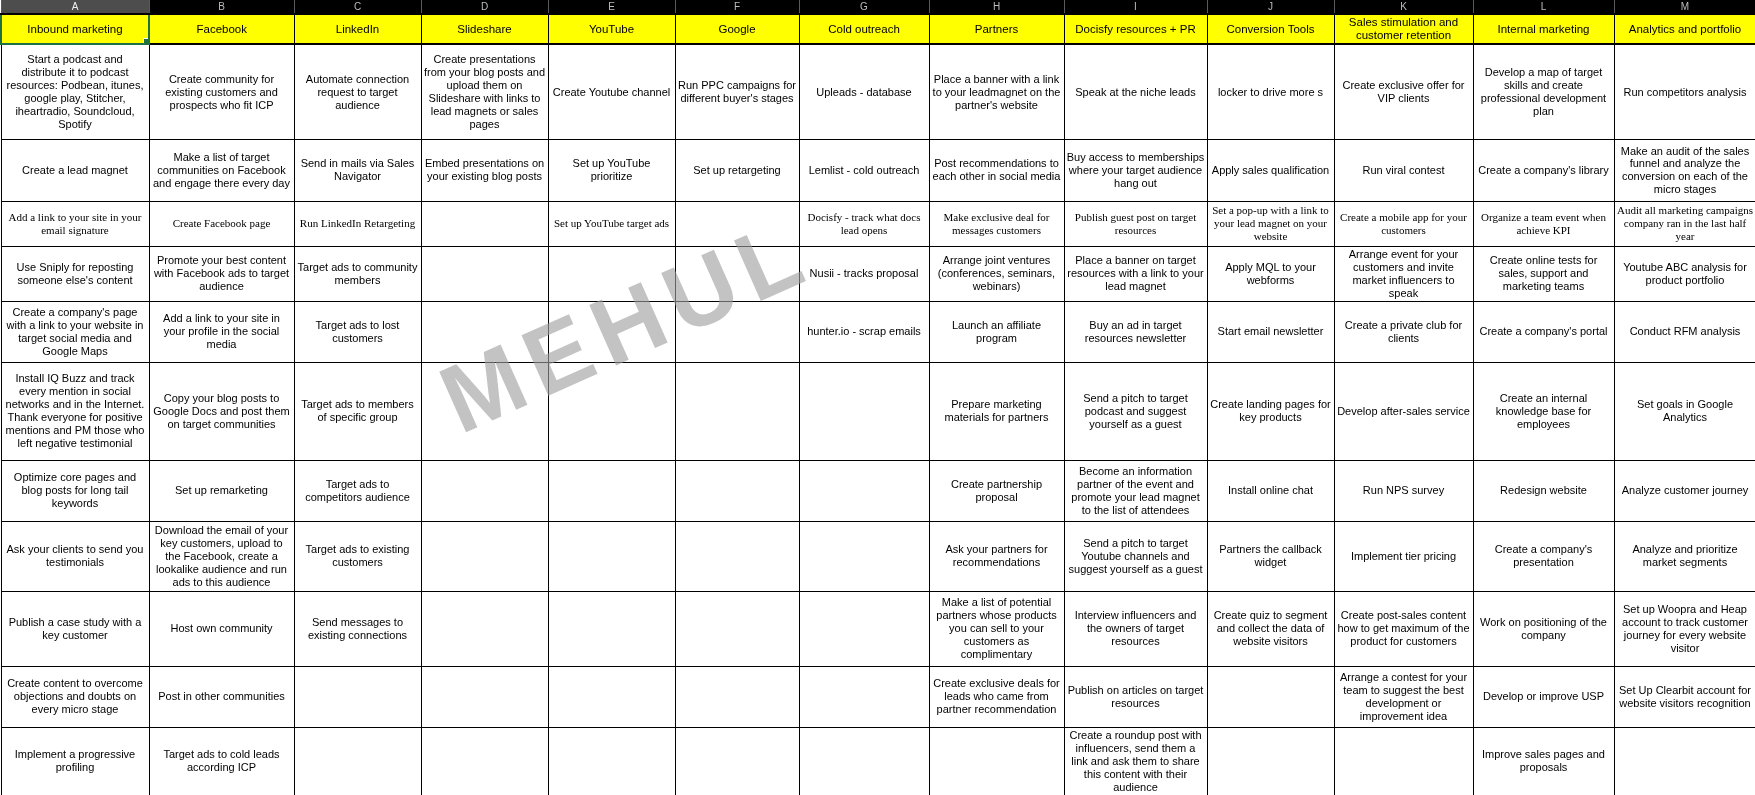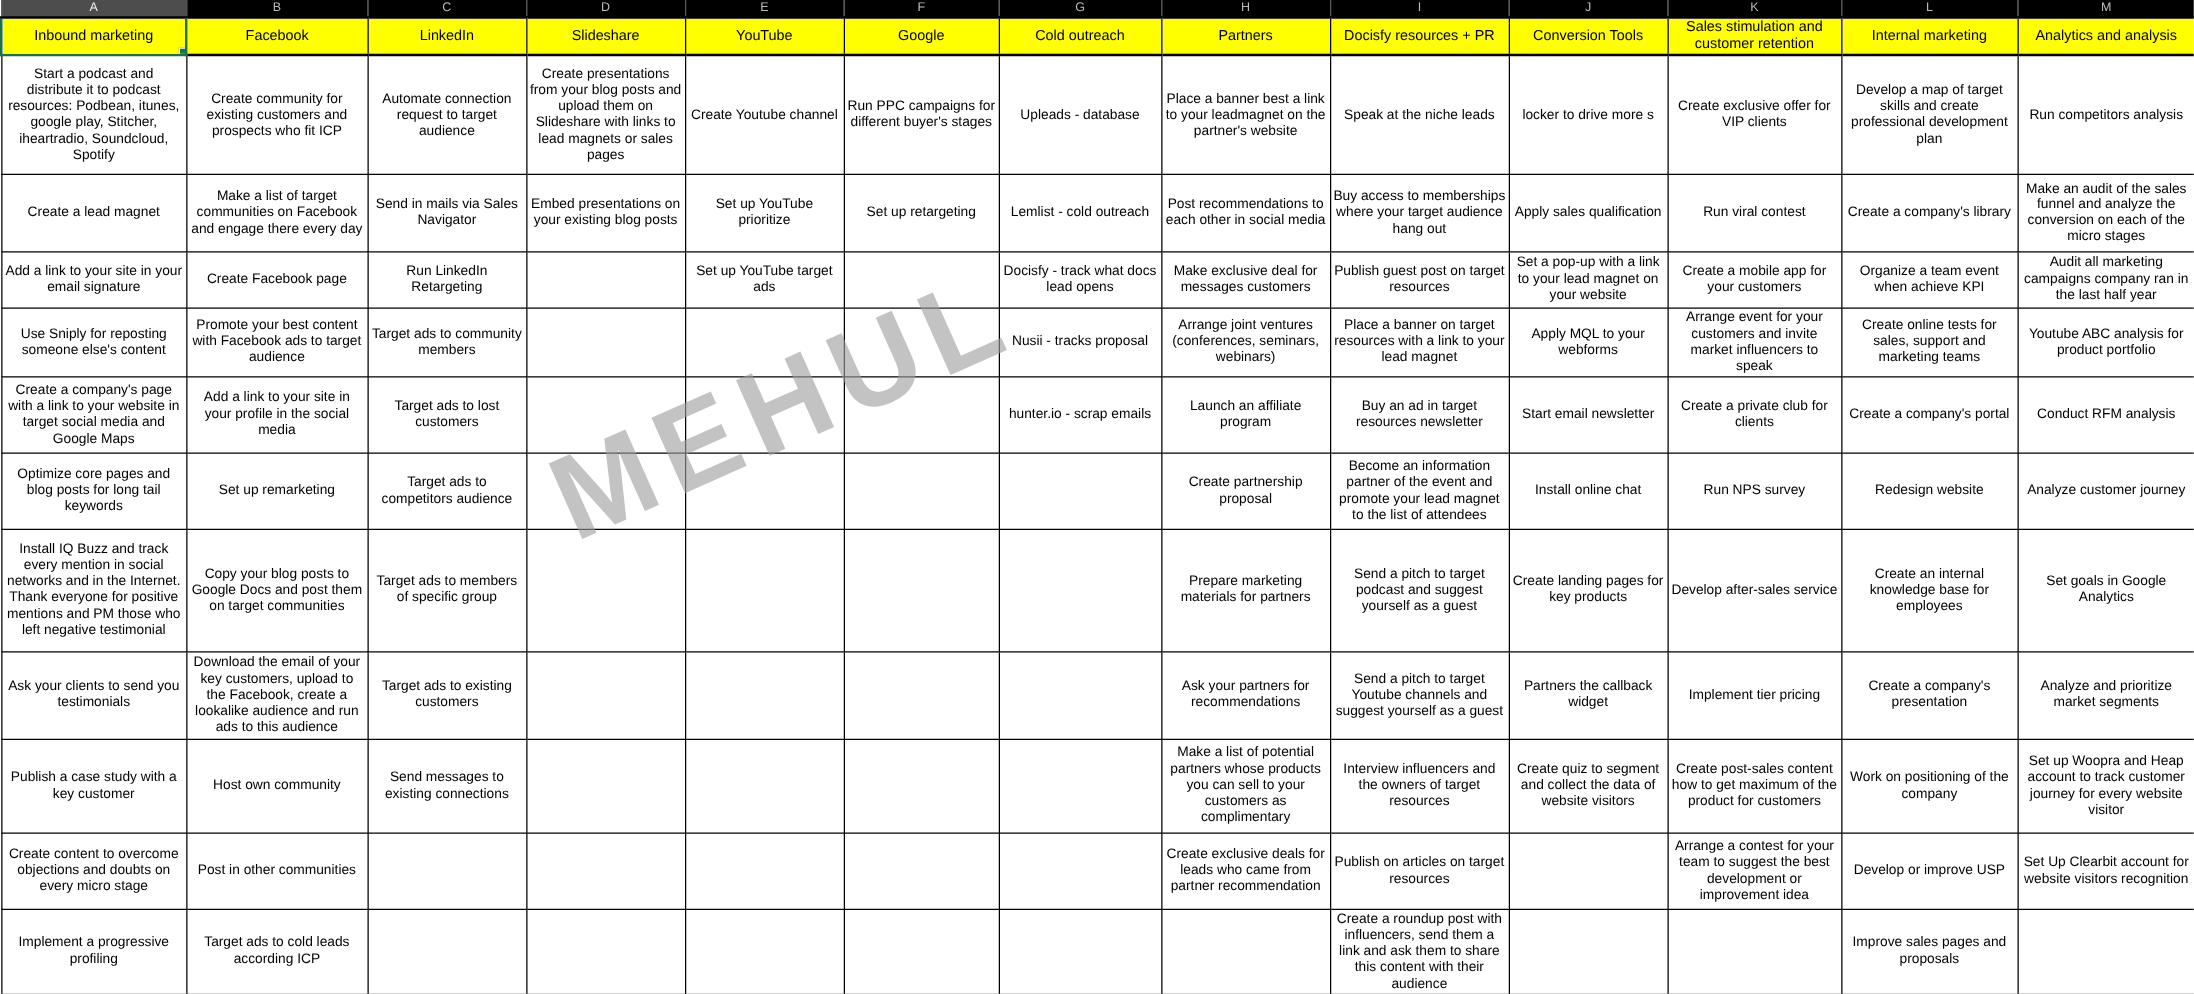--- a/index.html
+++ b/index.html
@@ -137,33 +137,33 @@
           <td><span>LinkedIn</span></td>
           <td><span>Slideshare</span></td>
           <td><span>YouTube</span></td>
           <td><span>Google</span></td>
           <td><span>Cold outreach</span></td>
           <td><span>Partners</span></td>
           <td><span>Docisfy resources + PR</span></td>
           <td><span>Conversion Tools</span></td>
           <td><span>Sales stimulation and customer retention</span></td>
           <td><span>Internal marketing</span></td>
-          <td><span>Analytics and analysis</span></td>
+          <td><span>Analytics and portfolio</span></td>
         </tr>
     </thead>
     <tbody id="body-rows">
         <tr style="height: 95px;">
           <td>Start a podcast and distribute it to podcast resources: Podbean, itunes, google play, Stitcher, iheartradio, Soundcloud, Spotify</td>
           <td>Create community for existing customers and prospects who fit ICP</td>
           <td>Automate connection request to target audience</td>
           <td>Create presentations from your blog posts and upload them on Slideshare with links to lead magnets or sales pages</td>
           <td>Create Youtube channel</td>
           <td>Run PPC campaigns for different buyer's stages</td>
           <td>Upleads - database</td>
-          <td>Place a banner best a link to your leadmagnet on the partner's website</td>
+          <td>Place a banner with a link to your leadmagnet on the partner's website</td>
           <td>Speak at the niche leads</td>
           <td>locker to drive more s</td>
           <td>Create exclusive offer for VIP clients</td>
           <td>Develop a map of target skills and create professional development plan</td>
           <td>Run competitors analysis</td>
         </tr>
         <tr style="height: 62px;">
           <td>Create a lead magnet</td>
           <td>Make a list of target communities on Facebook and engage there every day</td>
           <td>Send in mails via Sales Navigator</td>
@@ -171,21 +171,21 @@
           <td>Set up YouTube prioritize</td>
           <td>Set up retargeting</td>
           <td>Lemlist - cold outreach</td>
           <td>Post recommendations to each other in social media</td>
           <td>Buy access to memberships where your target audience hang out</td>
           <td>Apply sales qualification</td>
           <td>Run viral contest</td>
           <td>Create a company's library</td>
           <td>Make an audit of the sales funnel and analyze the conversion on each of the micro stages</td>
         </tr>
-        <tr style="height: 45px;">
+        <tr style="height: 45px; font-family: Liberation Serif, serif;">
           <td>Add a link to your site in your email signature</td>
           <td>Create Facebook page</td>
           <td>Run LinkedIn Retargeting</td>
           <td></td>
           <td>Set up YouTube target ads</td>
           <td></td>
           <td>Docisfy - track what docs lead opens</td>
           <td>Make exclusive deal for messages customers</td>
           <td>Publish guest post on target resources</td>
           <td>Set a pop-up with a link to your lead magnet on your website</td>
@@ -216,50 +216,50 @@
           <td></td>
           <td></td>
           <td>hunter.io - scrap emails</td>
           <td>Launch an affiliate program</td>
           <td>Buy an ad in target resources newsletter</td>
           <td>Start email newsletter</td>
           <td>Create a private club for clients</td>
           <td>Create a company's portal</td>
           <td>Conduct RFM analysis</td>
         </tr>
+        <tr style="height: 98px;">
+          <td>Install IQ Buzz and track every mention in social networks and in the Internet. Thank everyone for positive mentions and PM those who left negative testimonial</td>
+          <td>Copy your blog posts to Google Docs and post them on target communities</td>
+          <td>Target ads to members of specific group</td>
+          <td></td>
+          <td></td>
+          <td></td>
+          <td></td>
+          <td>Prepare marketing materials for partners</td>
+          <td>Send a pitch to target podcast and suggest yourself as a guest</td>
+          <td>Create landing pages for key products</td>
+          <td>Develop after-sales service</td>
+          <td>Create an internal knowledge base for employees</td>
+          <td>Set goals in Google Analytics</td>
+        </tr>
         <tr style="height: 61px;">
           <td>Optimize core pages and blog posts for long tail keywords</td>
           <td>Set up remarketing</td>
           <td>Target ads to competitors audience</td>
           <td></td>
           <td></td>
           <td></td>
           <td></td>
           <td>Create partnership proposal</td>
           <td>Become an information partner of the event and promote your lead magnet to the list of attendees</td>
           <td>Install online chat</td>
           <td>Run NPS survey</td>
           <td>Redesign website</td>
           <td>Analyze customer journey</td>
         </tr>
-        <tr style="height: 98px;">
-          <td>Install IQ Buzz and track every mention in social networks and in the Internet. Thank everyone for positive mentions and PM those who left negative testimonial</td>
-          <td>Copy your blog posts to Google Docs and post them on target communities</td>
-          <td>Target ads to members of specific group</td>
-          <td></td>
-          <td></td>
-          <td></td>
-          <td></td>
-          <td>Prepare marketing materials for partners</td>
-          <td>Send a pitch to target podcast and suggest yourself as a guest</td>
-          <td>Create landing pages for key products</td>
-          <td>Develop after-sales service</td>
-          <td>Create an internal knowledge base for employees</td>
-          <td>Set goals in Google Analytics</td>
-        </tr>
         <tr style="height: 70px;">
           <td>Ask your clients to send you testimonials</td>
           <td>Download the email of your key customers, upload to the Facebook, create a lookalike audience and run ads to this audience</td>
           <td>Target ads to existing customers</td>
           <td></td>
           <td></td>
           <td></td>
           <td></td>
           <td>Ask your partners for recommendations</td>
           <td>Send a pitch to target Youtube channels and suggest yourself as a guest</td>

